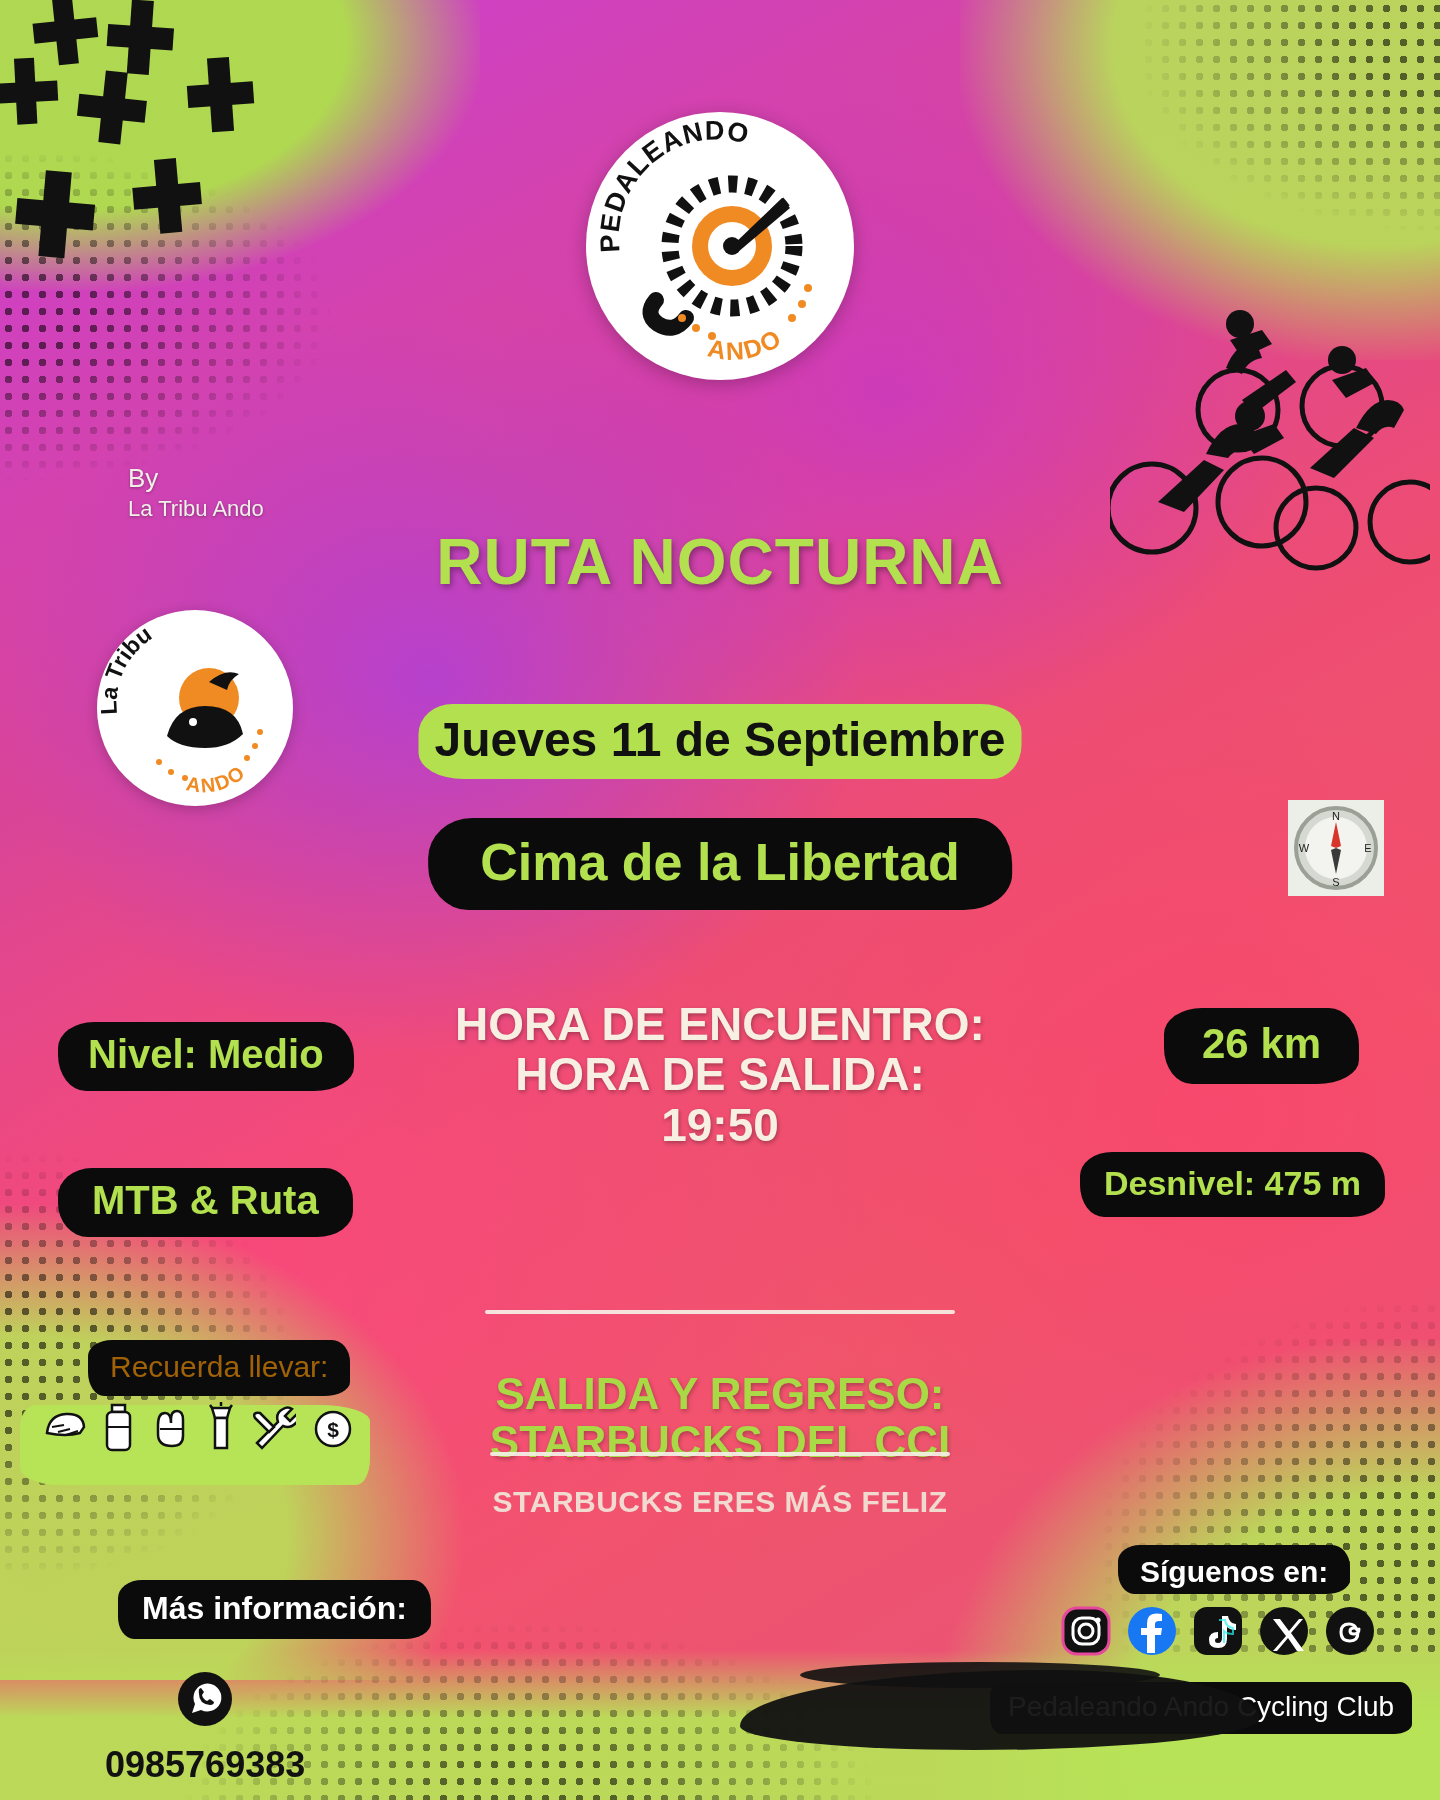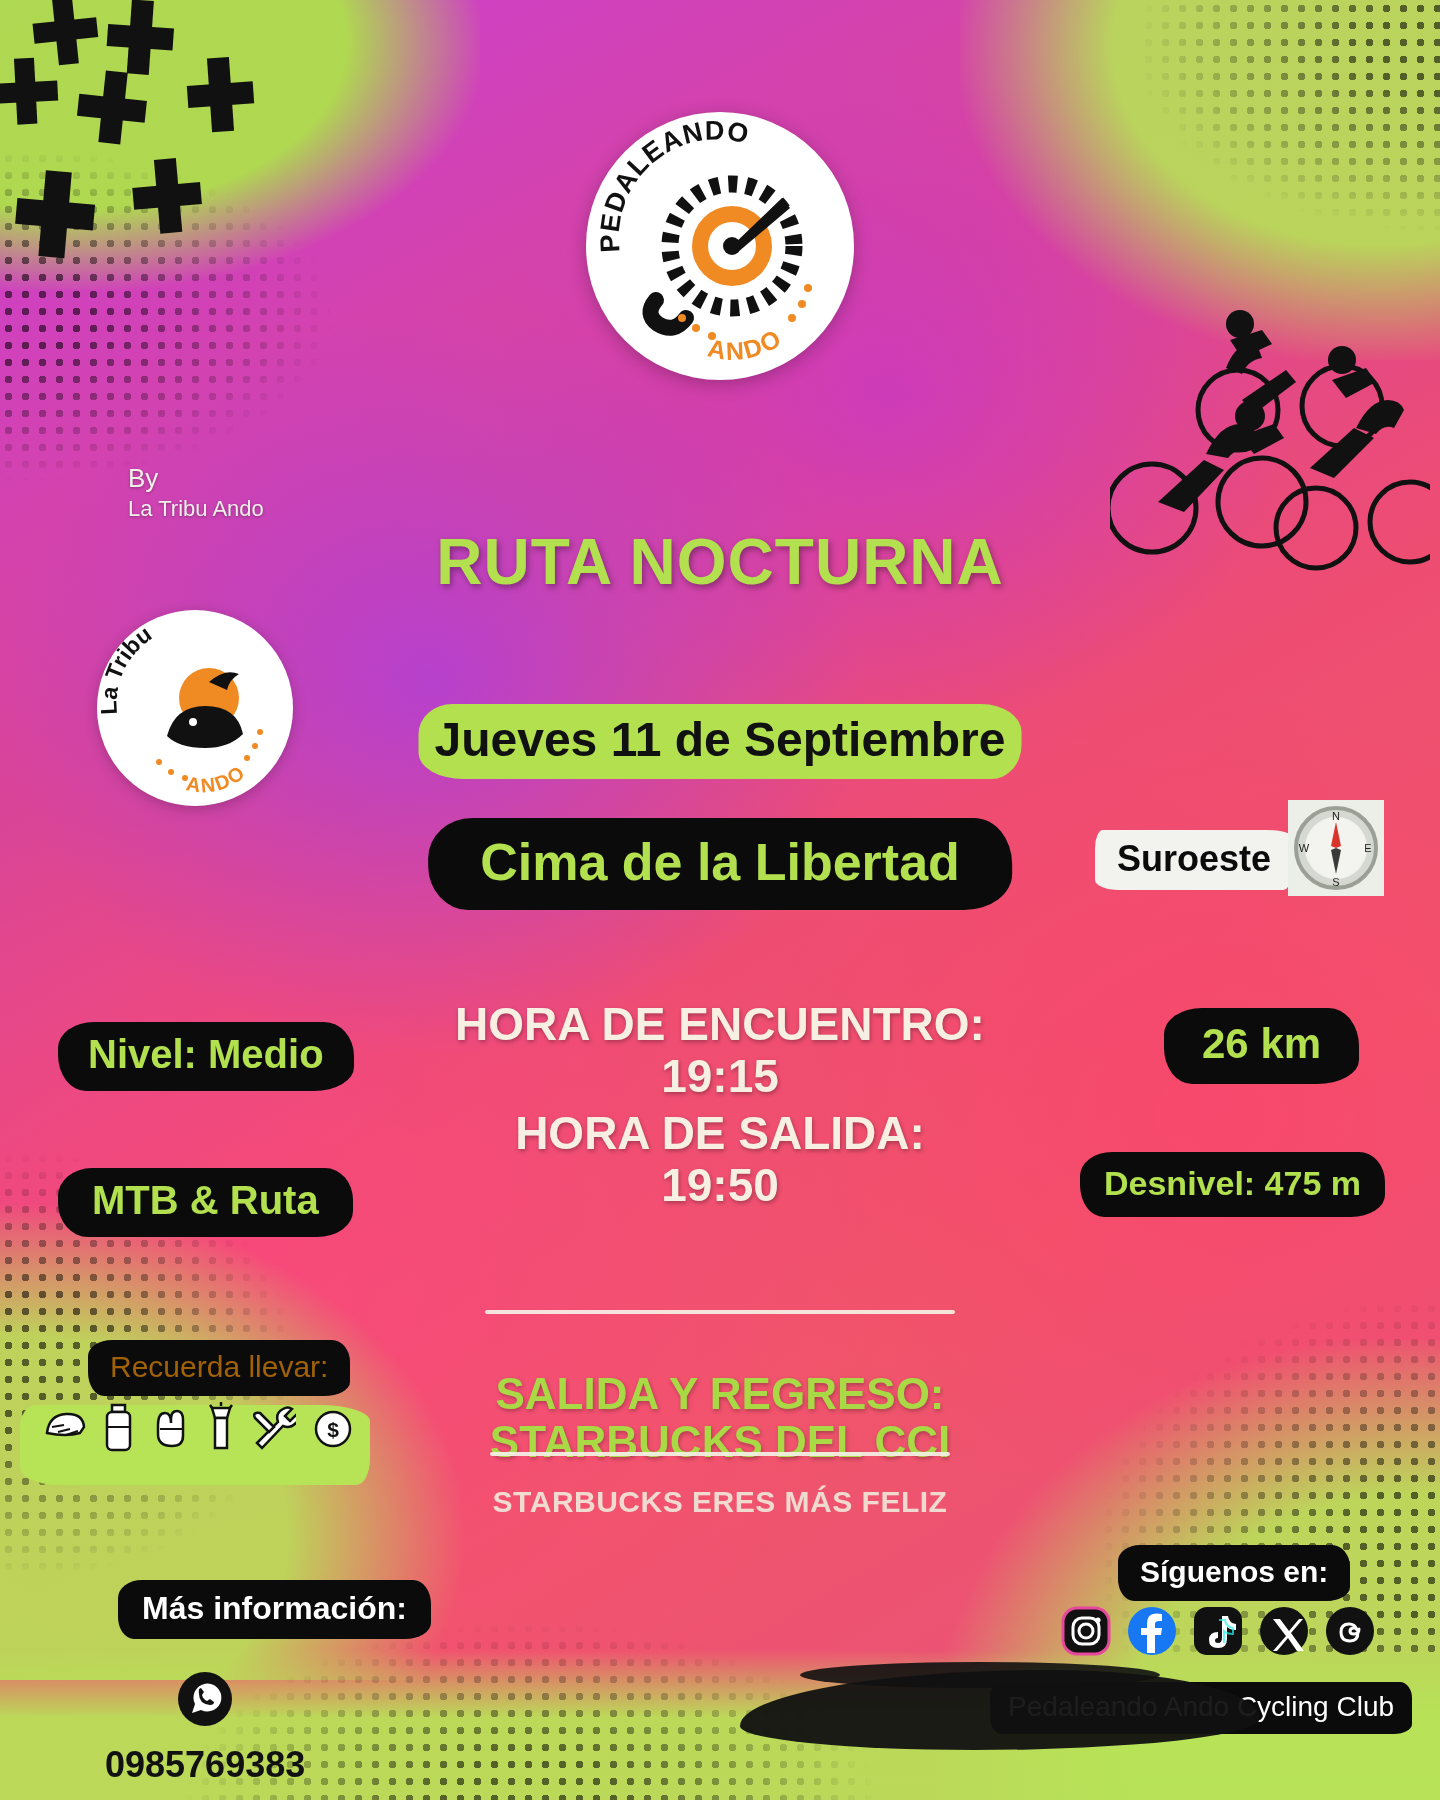--- a/index.html
+++ b/index.html
@@ -205,21 +205,21 @@
   }
   .phone-row {
     position: absolute; top: 1670px; left: 105px; display: flex; align-items: center; gap: 16px; flex-direction: column;
   }
   .phone-num { color: #111; font-size: 36px; font-weight: bold; }
 
   
   .siguenos {
     position: absolute; top: 1545px; left: 1118px;
     background: #0b0b0b; color: #fff; font-size: 30px; font-weight: bold;
-    padding: 10px 22px 12px;
+    padding: 10px 22px 5px;
     border-radius: 22px 18px 24px 16px / 16px 22px 14px 22px;
   }
   .social-row {
     position: absolute; top: 1605px; left: 1060px; display: flex; gap: 14px; align-items: center;
   }
   .club-name {
     position: absolute; top: 1682px; left: 990px;
     background: #0b0b0b; color: #fff; font-size: 28px;
     padding: 9px 18px 11px;
     border-radius: 16px 12px 18px 12px / 12px 16px 10px 16px;
@@ -369,41 +369,39 @@
       <circle cx="130" cy="84" r="14"></circle>
       <path d="M120 100 l32 -10 l10 14 l-30 14 z"></path>
     </g>
   </svg>
 
   <div class="title">RUTA NOCTURNA</div>
 
   <div class="date-band">Jueves 11 de Septiembre</div>
   <div class="place-band">Cima de la Libertad</div>
 
-  <div class="suroeste">Suroeste</div>
   <svg class="compass" viewBox="0 0 96 96">
     <rect x="0" y="0" width="96" height="96" fill="#eceee8"></rect>
     <circle cx="48" cy="48" r="40" fill="#d6d9d2" stroke="#9aa095" stroke-width="4"></circle>
     <circle cx="48" cy="48" r="31" fill="#f3f4f0"></circle>
     <polygon points="48,22 53,46 48,48 43,46" fill="#d8362a"></polygon>
     <polygon points="48,74 53,50 48,48 43,50" fill="#3a3a3a"></polygon>
     <text x="48" y="20" font-size="11" text-anchor="middle" fill="#222" font-family="Liberation Sans, sans-serif">N</text>
     <text x="80" y="52" font-size="11" text-anchor="middle" fill="#222" font-family="Liberation Sans, sans-serif">E</text>
     <text x="48" y="86" font-size="11" text-anchor="middle" fill="#222" font-family="Liberation Sans, sans-serif">S</text>
     <text x="16" y="52" font-size="11" text-anchor="middle" fill="#222" font-family="Liberation Sans, sans-serif">W</text>
   </svg>
 
   <div class="badge-dark mtb">MTB &amp; Ruta</div>
   <div class="badge-dark nivel">Nivel: Medio</div>
   <div class="badge-dark km">26 km</div>
   <div class="badge-dark desnivel">Desnivel: 475 m</div>
 
   <div class="schedule">
     <div class="lbl">HORA DE ENCUENTRO:</div>
-    <div class="val">19:15</div>
     <div class="lbl">HORA DE SALIDA:</div>
     <div class="val">19:50</div>
   </div>
 
   <div class="sep sep1"></div>
   <div class="salida">
     <div>SALIDA Y REGRESO:</div>
     <div>STARBUCKS DEL CCI</div>
   </div>
   <div class="sep sep2"></div>

